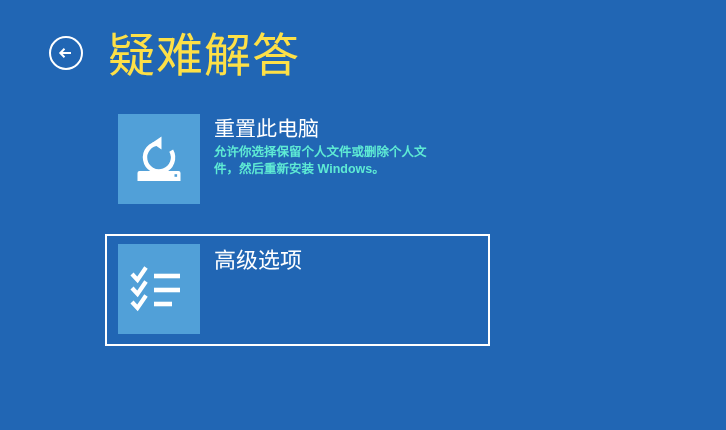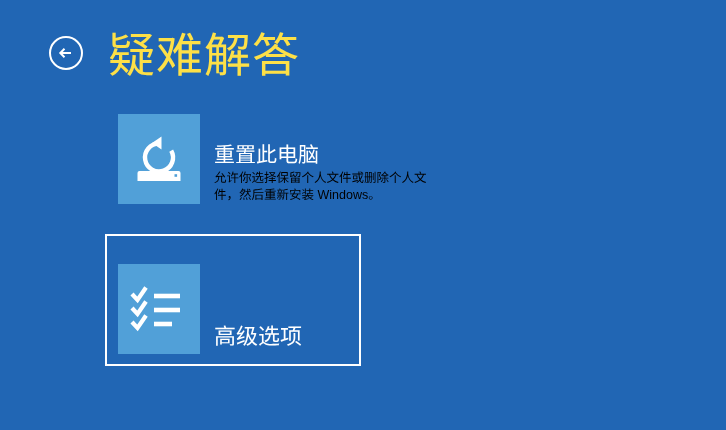--- a/index.html
+++ b/index.html
@@ -58,31 +58,31 @@
   .options {
     position: absolute;
     left: 105px;
     top: 106px;
     width: 330px;
   }
 
   .option {
     position: relative;
     display: flex;
-    align-items: flex-end;
+    align-items: flex-start;
     box-sizing: border-box;
     border: 2px solid transparent;
     padding: 6px 6px 6px 11px;
     cursor: pointer;
   }
   .option.focused {
     border-color: #ffffff;
-    width: 256px;
+    width: 385px;
     padding-bottom: 10px;
-    padding-top: 28px;
+    padding-top: 8px;
   }
 
   .option-tile {
     flex: 0 0 82px;
     width: 82px;
     height: 90px;
     background: #51a0d8;
     display: flex;
     align-items: center;
     justify-content: center;
@@ -97,24 +97,24 @@
 
   .option-title {
     color: #ffffff;
     font-size: 21px;
     line-height: 26px;
     font-weight: 300;
     white-space: nowrap;
   }
 
   .option-desc {
-    color: #000000;
+    color: #5eead4;
     font-size: 12.5px;
     line-height: 17px;
-    font-weight: 400;
+    font-weight: 700;
     margin-top: 2px;
     max-width: 215px;
   }
 
   .option.focused .option-title {
     font-size: 22px;
     line-height: 30px;
   }
 
   .spacer-between { height: 22px; }

